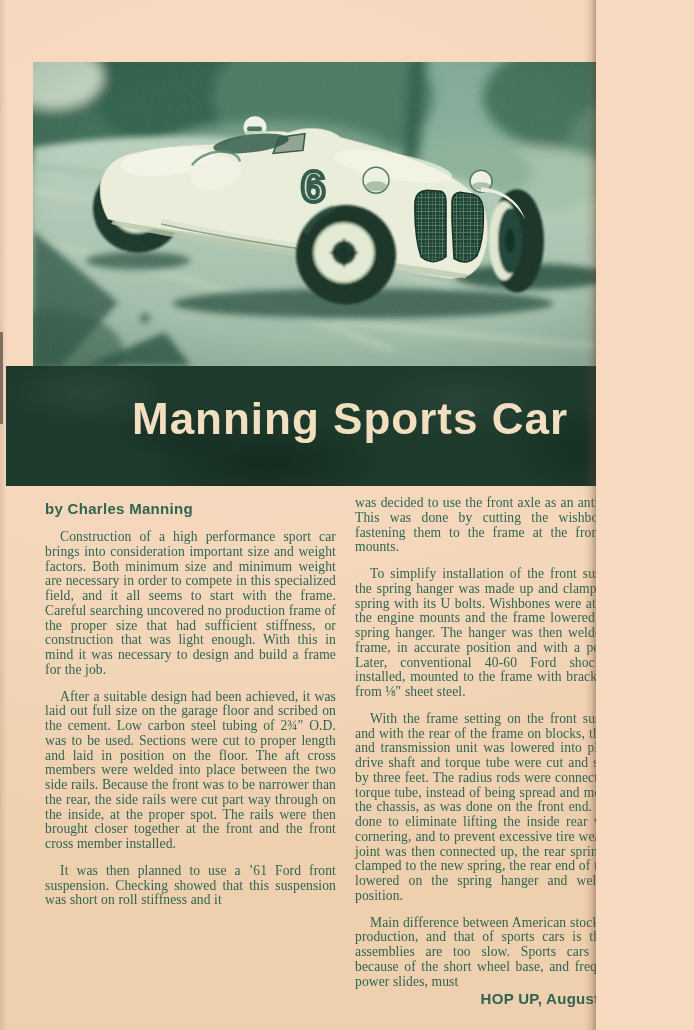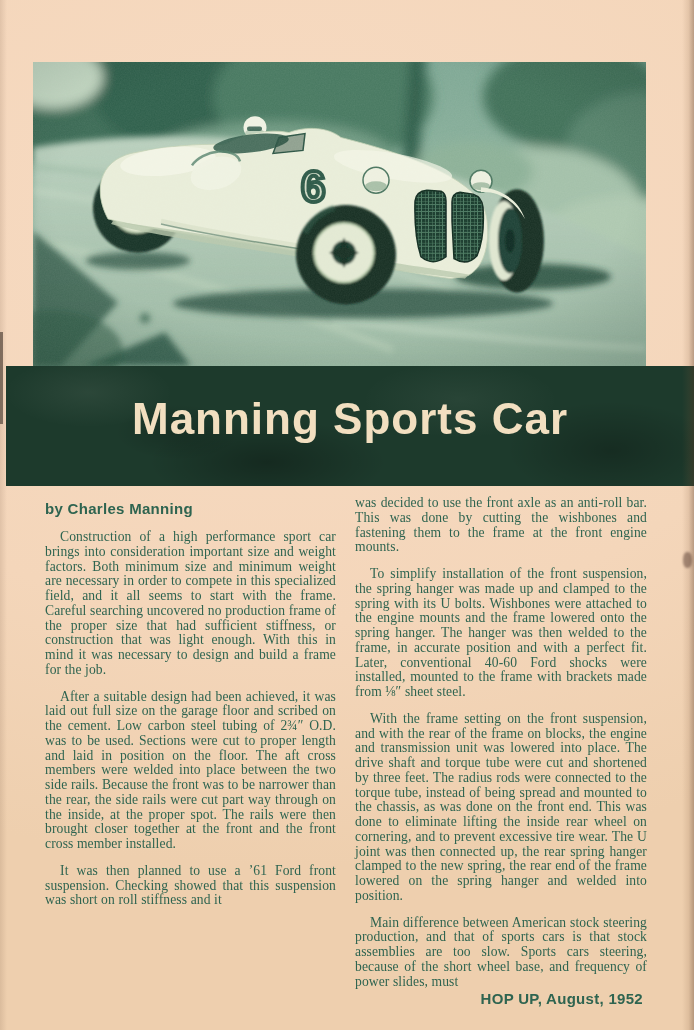--- a/index.html
+++ b/index.html
@@ -2,21 +2,21 @@
 <html style="--page-bg: #f7dbc3; --banner-bg: #1d3a2c; --banner-text: #f2dfc0; --ink: #2e6450;"><head>
 <meta charset="utf-8">
 <style>
   html,body{margin:0;padding:0;}
   body{
     width:694px;height:1030px;overflow:hidden;position:relative;
     font-family:"Liberation Serif",serif;
     background:#f6d9bf;
   }
   .page{
-    position:absolute;left:0;top:0;width:694px;height:1030px;overflow:hidden;
+    position:absolute;left:0;top:0;width:596px;height:1030px;overflow:hidden;
     background:radial-gradient(900px 640px at 42% 22%, var(--page-bg,#f7dbc3) 0%, #f4d6ba 62%, #eecfae 100%);
   }
   
   .photo-frame{
     position:absolute;left:33px;top:62px;width:613px;height:304px;overflow:hidden;
     background:#8fb3a0;
   }
   .photo-frame svg{display:block;}
   
   .banner{

